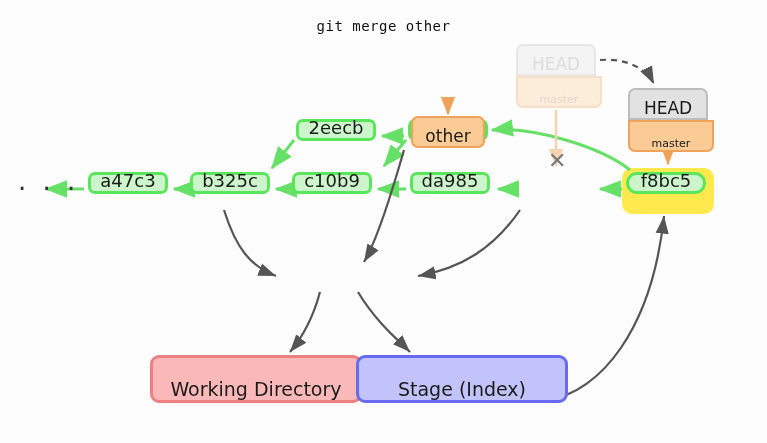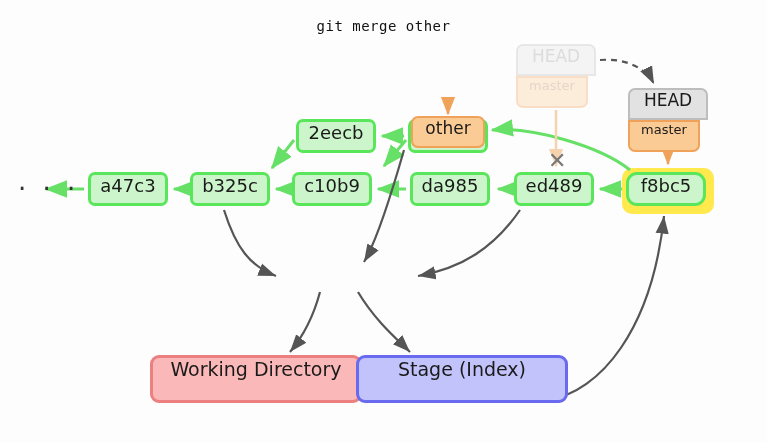--- a/index.html
+++ b/index.html
@@ -8,52 +8,52 @@
     background:#fdfdfd;
     font-family:"DejaVu Sans", sans-serif;
     overflow:hidden;
     position:relative;
   }
   #stage{position:absolute;left:0;top:0;width:767px;height:443px;}
   svg.layer{position:absolute;left:0;top:0;width:767px;height:443px;pointer-events:none;}
   .node{
     position:absolute;
     box-sizing:border-box;
-    display:flex;align-items:flex-start;justify-content:center;
+    display:flex;align-items:flex-end;justify-content:center;
     border-radius:7px;
     font-size:18px;
     color:#1a1a1a;
     white-space:nowrap;
     letter-spacing:0px;
   }
   .commit{
     background:#ccf5cc;
     border:3px solid #5ae65a;
-    width:80px;height:34px;
+    width:80px;height:22px;
     font-size:18px;
   }
   .branch{
     background:#fbcb95;
     border:2px solid #f0a15a;
     width:74px;height:32px;
     font-size:17px;
     margin-top:46px;
   }
   .headbox{
     background:#e2e2e2;
     border:2px solid #bdbdbd;
     width:80px;height:32px;
     font-size:17px;
     border-radius:7px 7px 0 0;
   }
   .masterbox{
     background:#fbcb95;
     border:2px solid #f0a15a;
-    width:72px;height:32px;
-    font-size:13px;
+    width:86px;height:32px;
+    font-size:11px;
     border-radius:0 0 7px 7px;
   }
   .ghost{opacity:0.33;}
   .ghost .headbox{color:#9a9a9a;}
   .ghost .masterbox{color:#b08a63;}
   .bigbox{
     width:212px;height:48px;
     font-size:19px;
     border-radius:9px;
   }
@@ -156,23 +156,20 @@
     </div>
   <div class="node commit" style="left:190px;top:172px;">
       <span>b325c</span>
     </div>
   <div class="node commit" style="left:292px;top:172px;">
       <span>c10b9</span>
     </div>
   <div class="node commit" style="left:410px;top:172px;border-radius:7px;">
       <span>da985</span>
     </div>
-  <div class="node commit" style="left:514px;top:172px;">
-      <span>ed489</span>
-    </div>
   <div class="node commit" style="left:626px;top:172px;border-radius:11px;">
       <span>f8bc5</span>
     </div>
   <div class="node commit" style="left:296px;top:119px;">
       <span>2eecb</span>
     </div>
   <div class="node commit" style="left:408px;top:119px;">
       <span>33104</span>
     </div>
 

